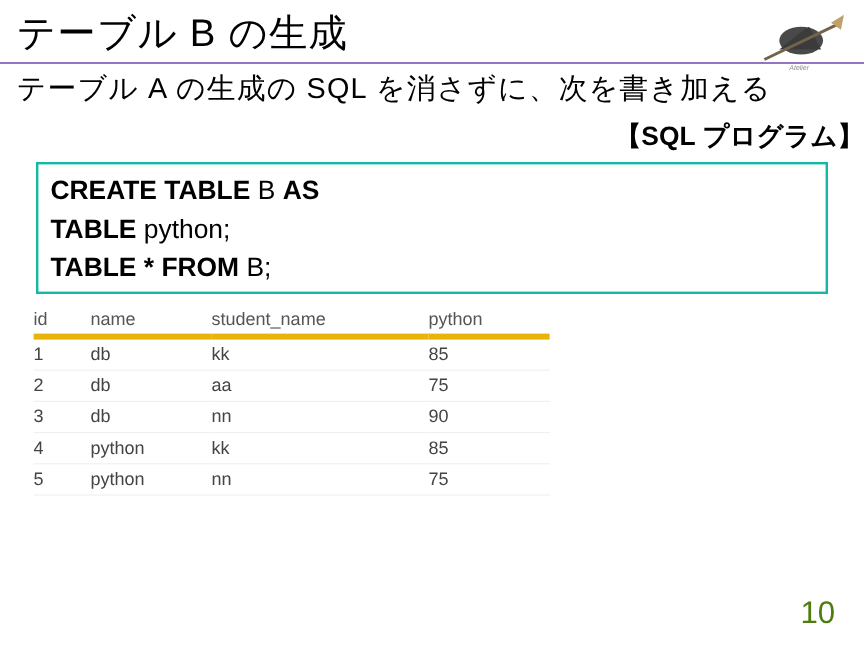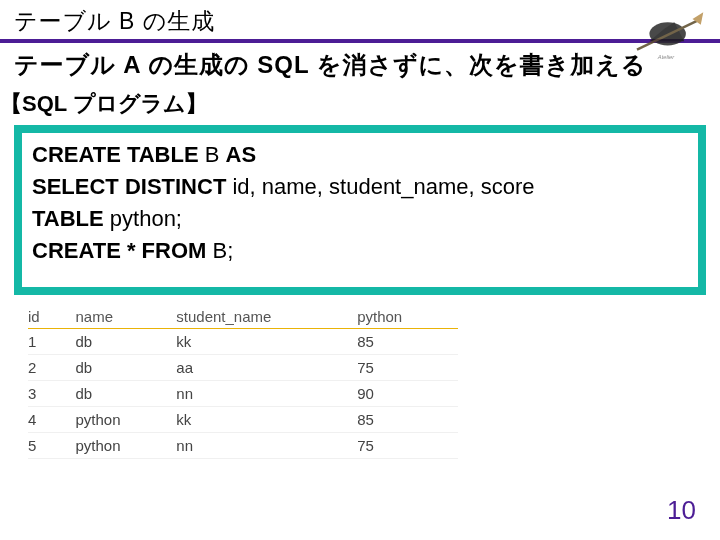--- a/index.html
+++ b/index.html
@@ -5,77 +5,77 @@
     * { margin: 0; padding: 0; box-sizing: border-box; }
     body {
       width: 720px;
       height: 540px;
       background: #fff;
       font-family: "Hiragino Kaku Gothic ProN", "Meiryo", sans-serif;
       position: relative;
       overflow: hidden;
     }
     .title {
-      font-size: 23px;
+      font-size: 32px;
       font-weight: 400;
       padding: 6px 14px 2px 14px;
-      border-bottom: 4px solid #4c1d95;
+      border-bottom: 1px solid #4c1d95;
       letter-spacing: 1px;
     }
     .subtitle {
       font-size: 24px;
-      font-weight: 700;
+      font-weight: 400;
       padding: 6px 14px 0 14px;
       line-height: 1.35;
       letter-spacing: 1px;
     }
     .program-label {
-      text-align: left;
+      text-align: right;
       font-size: 22px;
       font-weight: 700;
       margin-top: 8px;
       margin-bottom: 6px;
     }
     .code-box {
-      margin: 0 14px;
-      border: 8px solid #14b8a6;
-      padding: 6px 10px 20px 10px;
+      margin: 0 30px;
+      border: 2px solid #14b8a6;
+      padding: 6px 10px 4px 10px;
     }
     .code-line {
       font-size: 22px;
       line-height: 1.45;
       font-family: "Hiragino Kaku Gothic ProN", "Meiryo", Arial, sans-serif;
     }
     .kw { font-weight: 700; }
     .result-table {
       margin: 10px 0 0 28px;
       width: 430px;
       border-collapse: collapse;
       font-family: "Segoe UI", Arial, sans-serif;
       font-size: 15px;
       color: #333;
     }
     .result-table th {
       text-align: left;
       font-weight: 400;
       color: #555;
       padding: 3px 18px 3px 0;
-      border-bottom: 1px solid #eab308;
+      border-bottom: 5px solid #eab308;
     }
     .result-table td {
       padding: 4px 18px 4px 0;
       border-bottom: 1px solid #f0f0f0;
       color: #444;
     }
     .page-num {
       position: absolute;
       right: 24px;
       bottom: 14px;
       font-size: 26px;
-      color: #4c1d95;
+      color: #4d7c0f;
       font-family: Arial, sans-serif;
     }
     .corner-logo {
       position: absolute;
       top: 4px;
       right: 10px;
       width: 88px;
       height: 58px;
       opacity: 0.85;
     }
@@ -90,23 +90,22 @@
   <path d="M 82 18 L 95 10 L 92 25 Z" fill="#b89050"></path>
   <text x="50" y="66" font-size="7" font-style="italic" fill="#777" text-anchor="middle">Atelier</text>
 </svg>
 
 <div class="title">テーブル B の生成</div>
 <div class="subtitle">テーブル A の生成の SQL を消さずに、次を書き加える</div>
 <div class="program-label">【SQL プログラム】</div>
 
 <div class="code-box">
   <div class="code-line"><span class="kw">CREATE TABLE</span><span> B </span><span class="kw">AS</span></div>
-  <div class="code-line"><span class="kw">SELECT DISTINCT</span><span> id, name, student_name, score</span></div>
   <div class="code-line"><span class="kw">TABLE</span><span> python;</span></div>
-  <div class="code-line"><span class="kw">CREATE * FROM</span><span> B;</span></div>
+  <div class="code-line"><span class="kw">TABLE * FROM</span><span> B;</span></div>
 </div>
 
 <table class="result-table">
   <thead>
     <tr>
       <th>id</th>
       <th>name</th>
       <th>student_name</th>
       <th>python</th>
     </tr>

